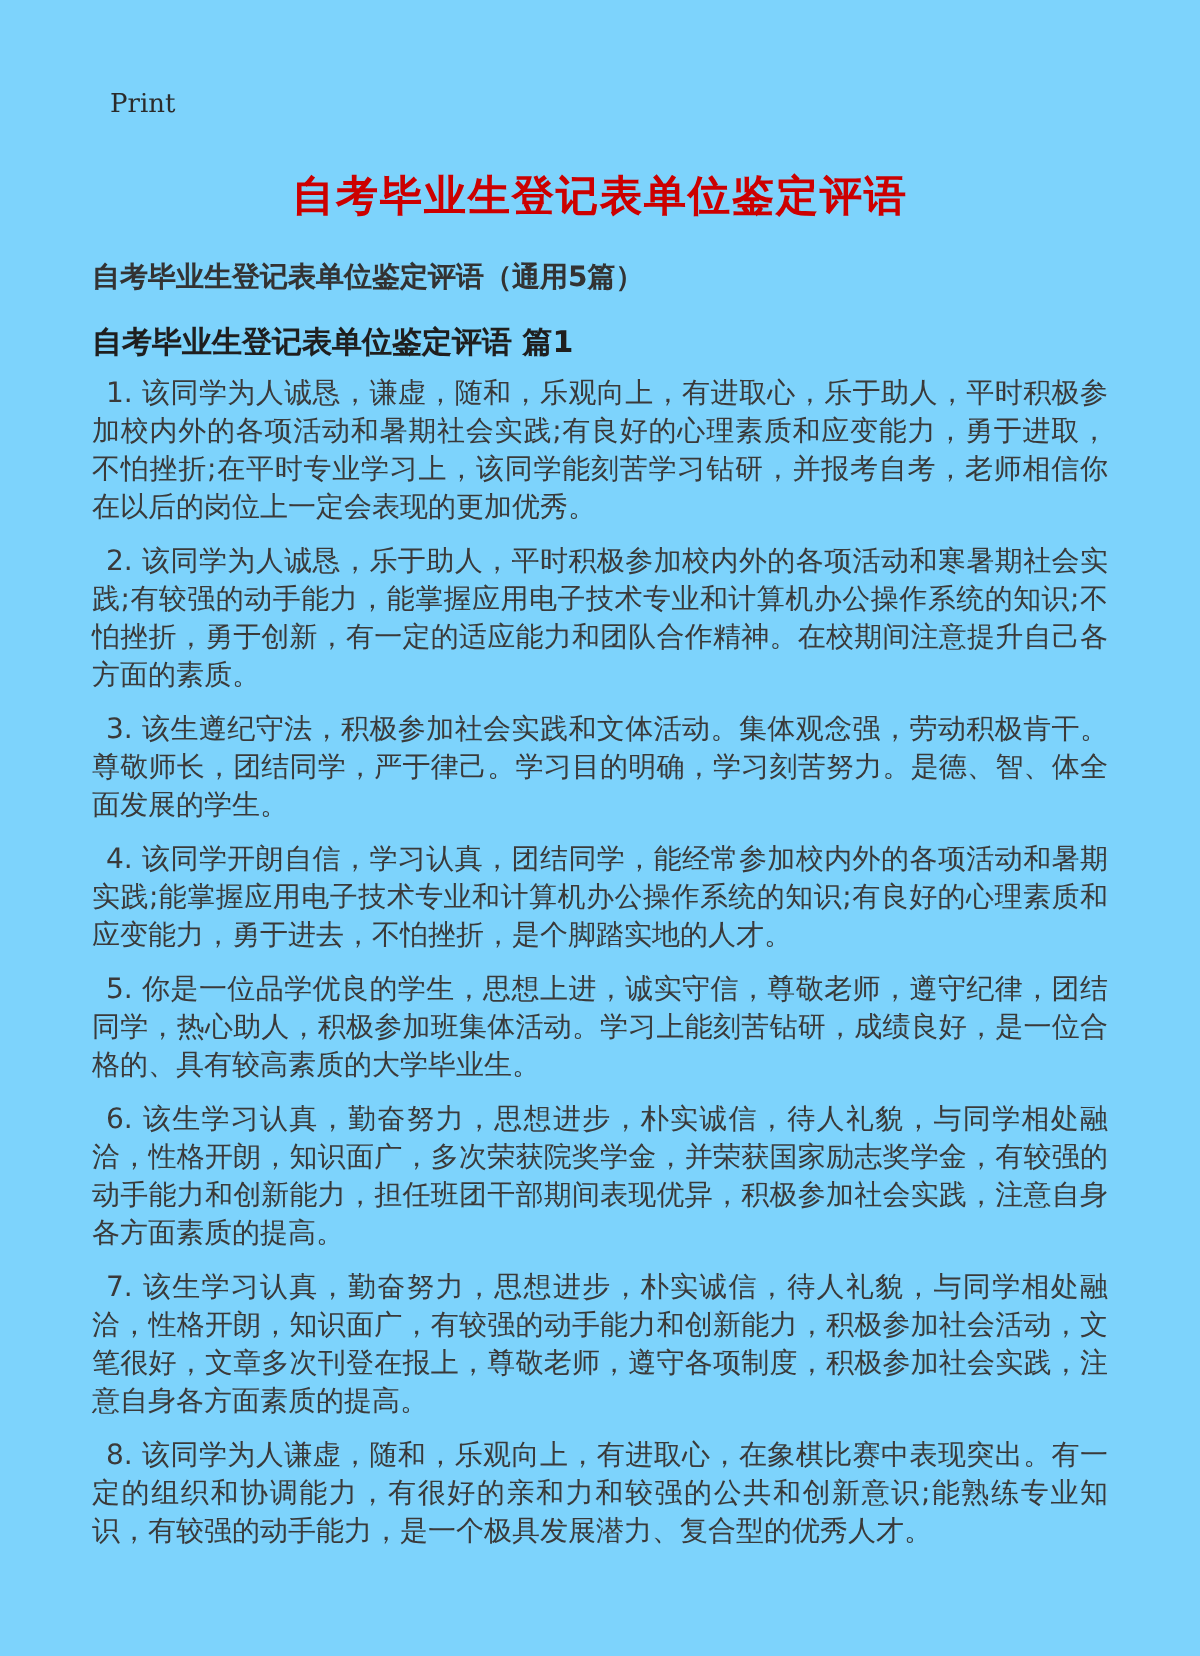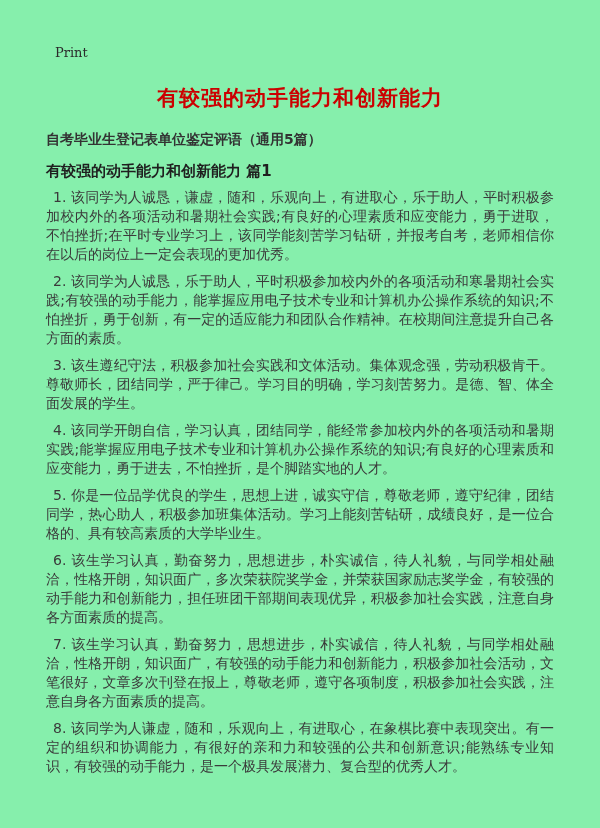--- a/index.html
+++ b/index.html
@@ -11,21 +11,21 @@
     width: 600px;
     height: 828px;
     overflow: hidden;
     font-family: "DejaVu Sans", sans-serif;
   }
   .page {
     box-sizing: border-box;
     width: 600px;
     height: 828px;
     padding: 46px 46px 0 46px;
-    background: #86efac;
+    background: #7dd3fc;
   }
   .print-label {
     font-family: "DejaVu Serif", "Liberation Serif", serif;
     font-size: 13px;
     color: #2b2b2b;
     margin-left: 9px;
     line-height: 14px;
   }
   .doc-title {
     margin: 26px 0 0 0;
@@ -62,25 +62,25 @@
     text-align: justify;
   }
 </style>
 </head>
 <body style="background: rgb(255, 255, 255);">
 
 <div class="page">
 
   <div class="print-label">Print</div>
 
-  <h1 class="doc-title" style="color: rgb(204, 0, 0);">有较强的动手能力和创新能力</h1>
+  <h1 class="doc-title" style="color: rgb(204, 0, 0);">自考毕业生登记表单位鉴定评语</h1>
 
   <div class="doc-subtitle">自考毕业生登记表单位鉴定评语（通用5篇）</div>
 
-  <div class="doc-heading">有较强的动手能力和创新能力 篇1</div>
+  <div class="doc-heading">自考毕业生登记表单位鉴定评语 篇1</div>
 
   <div class="doc-body">
     <p>1. 该同学为人诚恳，谦虚，随和，乐观向上，有进取心，乐于助人，平时积极参加校内外的各项活动和暑期社会实践;有良好的心理素质和应变能力，勇于进取，不怕挫折;在平时专业学习上，该同学能刻苦学习钻研，并报考自考，老师相信你在以后的岗位上一定会表现的更加优秀。</p>
     <p>2. 该同学为人诚恳，乐于助人，平时积极参加校内外的各项活动和寒暑期社会实践;有较强的动手能力，能掌握应用电子技术专业和计算机办公操作系统的知识;不怕挫折，勇于创新，有一定的适应能力和团队合作精神。在校期间注意提升自己各方面的素质。</p>
     <p>3. 该生遵纪守法，积极参加社会实践和文体活动。集体观念强，劳动积极肯干。尊敬师长，团结同学，严于律己。学习目的明确，学习刻苦努力。是德、智、体全面发展的学生。</p>
     <p>4. 该同学开朗自信，学习认真，团结同学，能经常参加校内外的各项活动和暑期实践;能掌握应用电子技术专业和计算机办公操作系统的知识;有良好的心理素质和应变能力，勇于进去，不怕挫折，是个脚踏实地的人才。</p>
     <p>5. 你是一位品学优良的学生，思想上进，诚实守信，尊敬老师，遵守纪律，团结同学，热心助人，积极参加班集体活动。学习上能刻苦钻研，成绩良好，是一位合格的、具有较高素质的大学毕业生。</p>
     <p>6. 该生学习认真，勤奋努力，思想进步，朴实诚信，待人礼貌，与同学相处融洽，性格开朗，知识面广，多次荣获院奖学金，并荣获国家励志奖学金，有较强的动手能力和创新能力，担任班团干部期间表现优异，积极参加社会实践，注意自身各方面素质的提高。</p>
     <p>7. 该生学习认真，勤奋努力，思想进步，朴实诚信，待人礼貌，与同学相处融洽，性格开朗，知识面广，有较强的动手能力和创新能力，积极参加社会活动，文笔很好，文章多次刊登在报上，尊敬老师，遵守各项制度，积极参加社会实践，注意自身各方面素质的提高。</p>
     <p>8. 该同学为人谦虚，随和，乐观向上，有进取心，在象棋比赛中表现突出。有一定的组织和协调能力，有很好的亲和力和较强的公共和创新意识;能熟练专业知识，有较强的动手能力，是一个极具发展潜力、复合型的优秀人才。</p>

